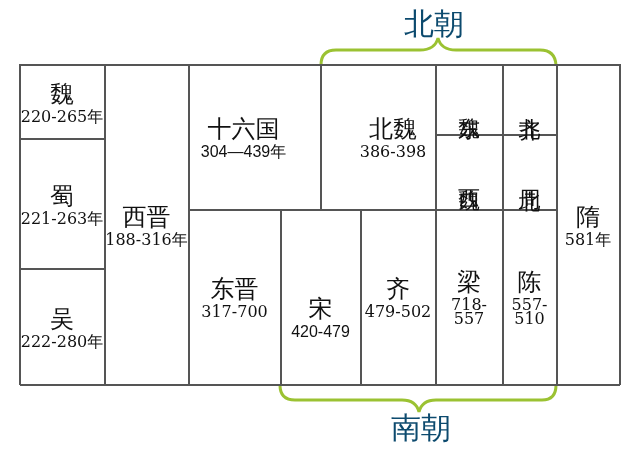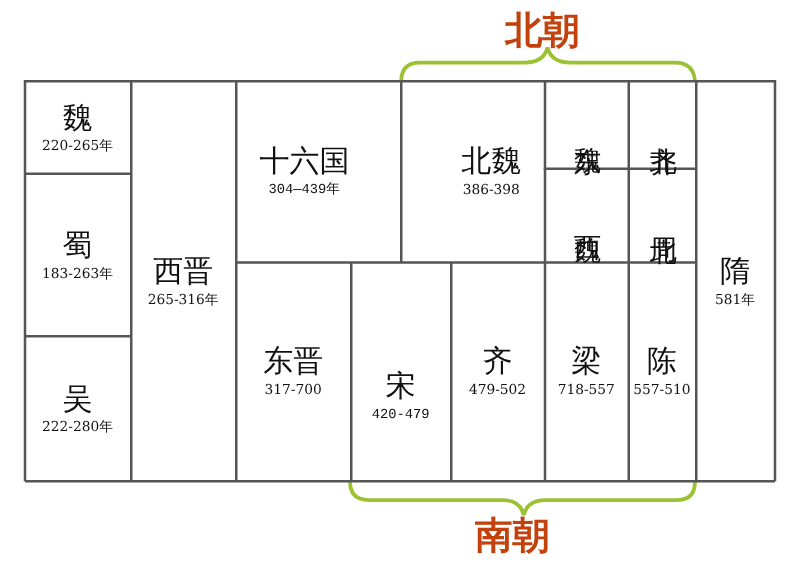--- a/index.html
+++ b/index.html
@@ -3,36 +3,36 @@
 <meta charset="utf-8">
 <style>
   html, body { margin:0; padding:0; background:#ffffff; }
   body { width:640px; height:451px; position:relative; overflow:hidden;
          font-family:"DejaVu Sans", sans-serif; color:#111; }
   .line { position:absolute; background:#555; }
   .h { height:1.5px; }
   .v { width:1.5px; }
   .cell { position:absolute; display:flex; flex-direction:column; align-items:center; justify-content:center; text-align:center; }
   .name { font-size:24px; line-height:28px; font-weight:500; }
-  .years { font-family:"DejaVu Serif", serif; font-size:11px; line-height:14px; margin-top:2px; }
-  .years.sans { font-family:Liberation Mono, monospace; }
+  .years { font-family:"DejaVu Serif", serif; font-size:16px; line-height:14px; margin-top:2px; }
+  .years.sans { font-family:Liberation Sans, sans-serif; }
   .vname { font-size:22px; line-height:28px; writing-mode:vertical-rl; text-orientation:upright; letter-spacing:0; }
-  .label { position:absolute; font-size:30px; font-weight:700; color:#c2410c; }
+  .label { position:absolute; font-size:30px; font-weight:400; color:#0c4a6e; }
   svg.brace { position:absolute; overflow:visible; }
 </style>
 </head>
 <body>
 
 <svg class="brace" style="left:0;top:0" width="640" height="451">
   <path d="M321,65 Q321,50 336,50 L420,50 Q435,50 438,38 Q441,50 456,50 L540,50 Q555,50 556,65" fill="none" stroke="#9bc232" stroke-width="3"></path>
   <path d="M280,385 Q280,400 295,400 L402,400 Q416,400 419,412 Q422,400 436,400 L542,400 Q556,400 556,385" fill="none" stroke="#9bc232" stroke-width="3"></path>
 </svg>
 
 <div class="label" style="left:404px;top:4px;">北朝</div>
-<div class="label" style="left:380px;top:408px;">南朝</div>
+<div class="label" style="left:391px;top:408px;">南朝</div>
 
 <div class="line h" style="left:20px;top:64px;width:600px;"></div>
 <div class="line h" style="left:20px;top:384px;width:600px;"></div>
 <div class="line v" style="left:19px;top:64px;height:321px;"></div>
 <div class="line v" style="left:619px;top:64px;height:321px;"></div>
 <div class="line v" style="left:104px;top:64px;height:321px;"></div>
 <div class="line v" style="left:188px;top:64px;height:321px;"></div>
 <div class="line h" style="left:20px;top:138px;width:84px;"></div>
 <div class="line h" style="left:20px;top:268px;width:84px;"></div>
 <div class="line h" style="left:188px;top:209px;width:368px;"></div>
@@ -43,29 +43,29 @@
 <div class="line h" style="left:435px;top:134px;width:121px;"></div>
 <div class="line v" style="left:280px;top:210px;height:175px;"></div>
 <div class="line v" style="left:360px;top:210px;height:175px;"></div>
 
 <div class="cell" style="left:20px;top:65px;width:84px;height:73px;">
   <div class="name">魏</div>
   <div class="years">220-265年</div>
 </div>
 <div class="cell" style="left:20px;top:139px;width:84px;height:129px;">
   <div class="name">蜀</div>
-  <div class="years">183-263年</div>
+  <div class="years">221-263年</div>
 </div>
 <div class="cell" style="left:20px;top:269px;width:84px;height:115px;">
   <div class="name">吴</div>
   <div class="years">222-280年</div>
 </div>
 <div class="cell" style="left:105px;top:65px;width:83px;height:319px;">
   <div class="name">西晋</div>
-  <div class="years">265-316年</div>
+  <div class="years">188-316年</div>
 </div>
 <div class="cell" style="left:189px;top:65px;width:109px;height:144px;">
   <div class="name">十六国</div>
   <div class="years sans">304—439年</div>
 </div>
 <div class="cell" style="left:336px;top:65px;width:114px;height:144px;">
   <div class="name">北魏</div>
   <div class="years">386-398</div>
 </div>
 <div class="cell" style="left:436px;top:65px;width:66px;height:69px;">

